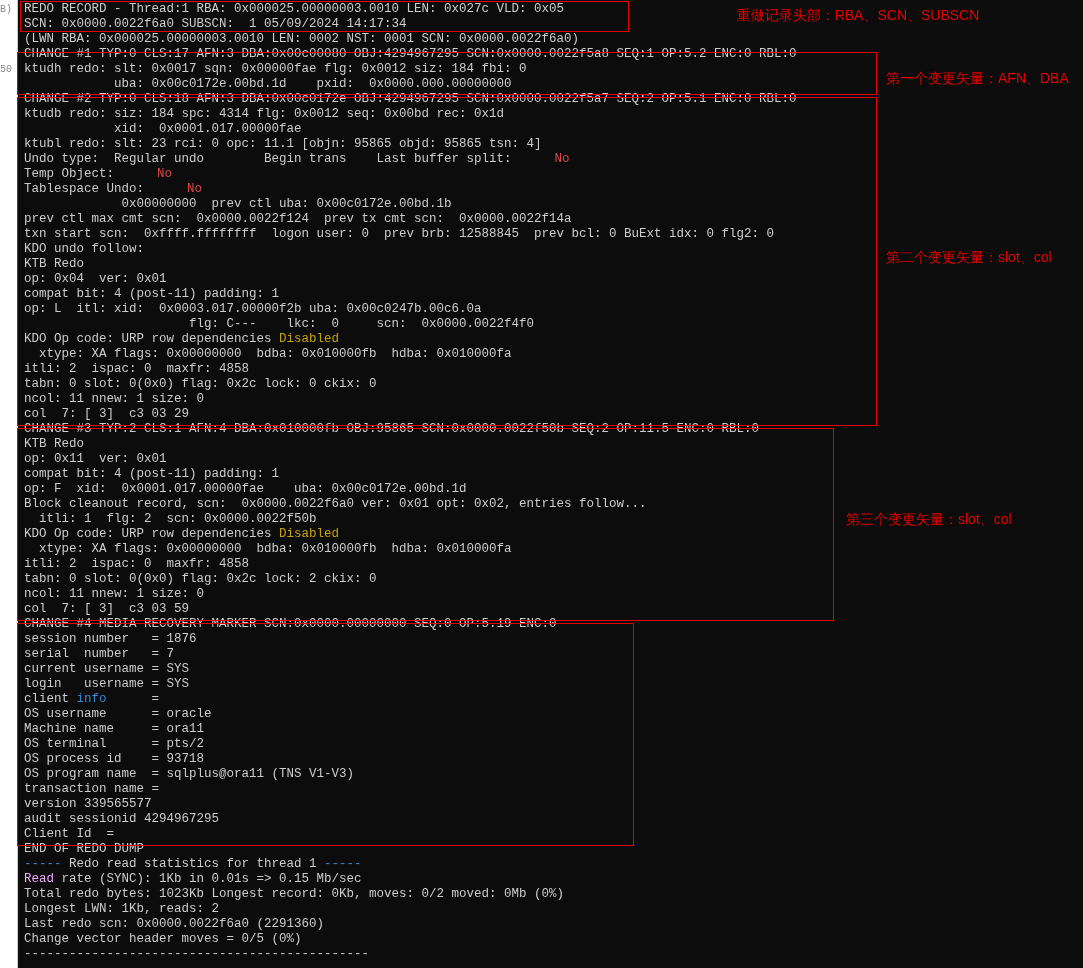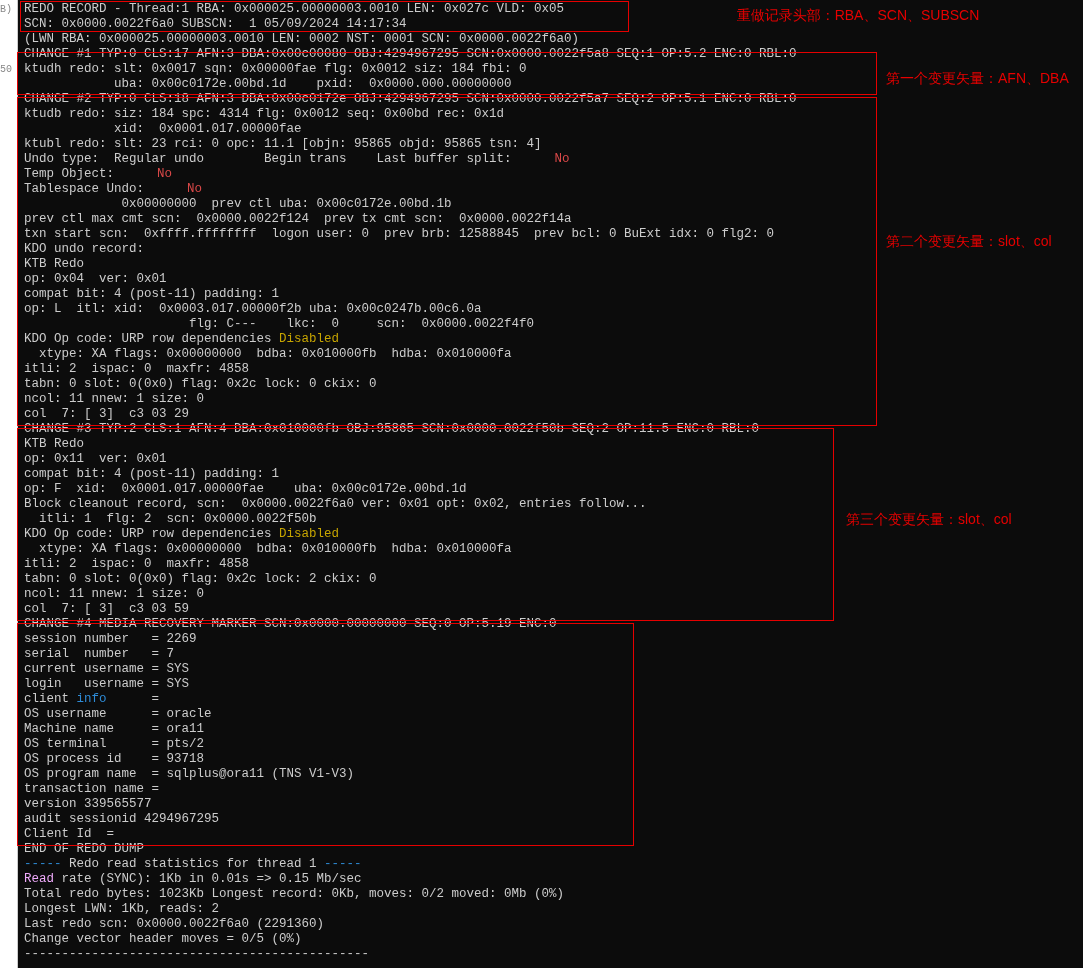--- a/index.html
+++ b/index.html
@@ -77,21 +77,21 @@
 <span>CHANGE #2 TYP:0 CLS:18 AFN:3 DBA:0x00c0172e OBJ:4294967295 SCN:0x0000.0022f5a7 SEQ:2 OP:5.1 ENC:0 RBL:0</span>
 <span>ktudb redo: siz: 184 spc: 4314 flg: 0x0012 seq: 0x00bd rec: 0x1d</span>
 <span>            xid:  0x0001.017.00000fae  </span>
 <span>ktubl redo: slt: 23 rci: 0 opc: 11.1 [objn: 95865 objd: 95865 tsn: 4]</span>
 <span><span>Undo type:  Regular undo        Begin trans    Last buffer split:  </span><span class="hl-no">No</span></span>
 <span><span>Temp Object:  </span><span class="hl-no">No</span></span>
 <span><span>Tablespace Undo:  </span><span class="hl-no">No</span></span>
 <span>             0x00000000  prev ctl uba: 0x00c0172e.00bd.1b </span>
 <span>prev ctl max cmt scn:  0x0000.0022f124  prev tx cmt scn:  0x0000.0022f14a </span>
 <span>txn start scn:  0xffff.ffffffff  logon user: 0  prev brb: 12588845  prev bcl: 0 BuExt idx: 0 flg2: 0</span>
-<span>KDO undo record:</span>
+<span>KDO undo follow:</span>
 <span>KTB Redo </span>
 <span>op: 0x04  ver: 0x01  </span>
 <span>compat bit: 4 (post-11) padding: 1</span>
 <span>op: L  itl: xid:  0x0003.017.00000f2b uba: 0x00c0247b.00c6.0a</span>
 <span>                      flg: C---    lkc:  0     scn:  0x0000.0022f4f0</span>
 <span><span>KDO Op code: URP row dependencies </span><span class="hl-disabled">Disabled</span></span>
 <span>  xtype: XA flags: 0x00000000  bdba: 0x010000fb  hdba: 0x010000fa</span>
 <span>itli: 2  ispac: 0  maxfr: 4858</span>
 <span>tabn: 0 slot: 0(0x0) flag: 0x2c lock: 0 ckix: 0</span>
 <span>ncol: 11 nnew: 1 size: 0</span>
@@ -103,21 +103,21 @@
 <span>op: F  xid:  0x0001.017.00000fae    uba: 0x00c0172e.00bd.1d</span>
 <span>Block cleanout record, scn:  0x0000.0022f6a0 ver: 0x01 opt: 0x02, entries follow...</span>
 <span>  itli: 1  flg: 2  scn: 0x0000.0022f50b</span>
 <span><span>KDO Op code: URP row dependencies </span><span class="hl-disabled">Disabled</span></span>
 <span>  xtype: XA flags: 0x00000000  bdba: 0x010000fb  hdba: 0x010000fa</span>
 <span>itli: 2  ispac: 0  maxfr: 4858</span>
 <span>tabn: 0 slot: 0(0x0) flag: 0x2c lock: 2 ckix: 0</span>
 <span>ncol: 11 nnew: 1 size: 0</span>
 <span>col  7: [ 3]  c3 03 59</span>
 <span>CHANGE #4 MEDIA RECOVERY MARKER SCN:0x0000.00000000 SEQ:0 OP:5.19 ENC:0</span>
-<span>session number   = 2269</span>
+<span>session number   = 1876</span>
 <span>serial  number   = 7</span>
 <span>current username = SYS</span>
 <span>login   username = SYS</span>
 <span><span>client </span><span class="hl-info">info</span><span>      =</span></span>
 <span>OS username      = oracle</span>
 <span>Machine name     = ora11</span>
 <span>OS terminal      = pts/2</span>
 <span>OS process id    = 93718</span>
 <span>OS program name  = sqlplus@ora11 (TNS V1-V3)</span>
 <span>transaction name = </span>
@@ -135,14 +135,14 @@
 </div>
 
 <div class="box-red" style="left:20px; top:1px;  width:609px; height:31px;"></div>
 <div class="box-red" style="left:17px; top:52px; width:860px; height:43px;"></div>
 <div class="box-red" style="left:17px; top:97px; width:860px; height:329px;"></div>
 <div class="box-red" style="left:17px; top:428px;width:817px; height:193px;"></div>
 <div class="box-red" style="left:17px; top:623px;width:617px; height:223px;"></div>
 
 <div class="annot" style="left:643px; top:6px;   width:430px;text-align:center;">重做记录头部：RBA、SCN、SUBSCN</div>
 <div class="annot" style="left:886px; top:57px;  width:190px;margin-top:12px;">第一个变更矢量：AFN、DBA</div>
-<div class="annot" style="left:886px; top:232px; width:190px;">第二个变更矢量：slot、col</div>
+<div class="annot" style="left:886px; top:248px; width:190px;">第二个变更矢量：slot、col</div>
 <div class="annot" style="left:846px; top:510px; width:190px;">第三个变更矢量：slot、col</div>
 
 </body></html>

